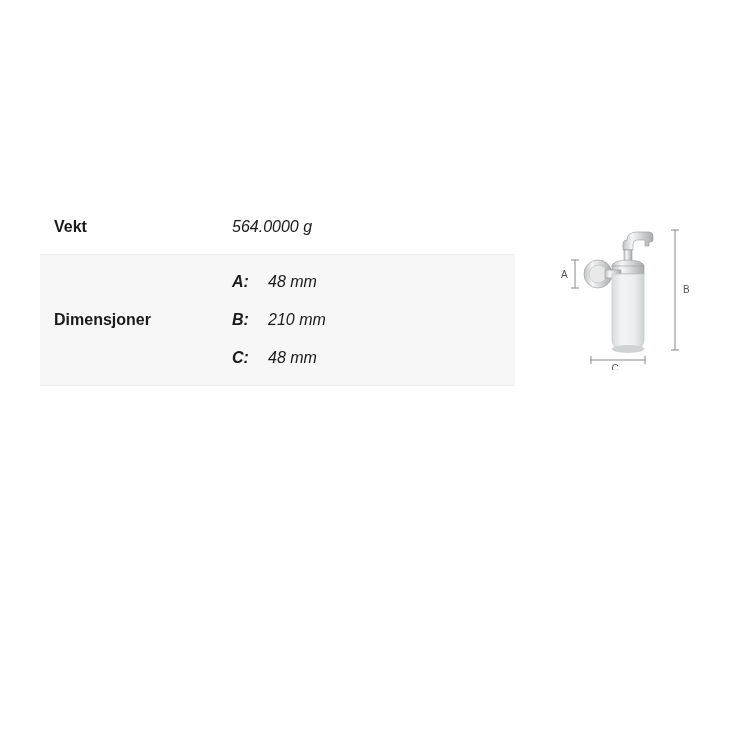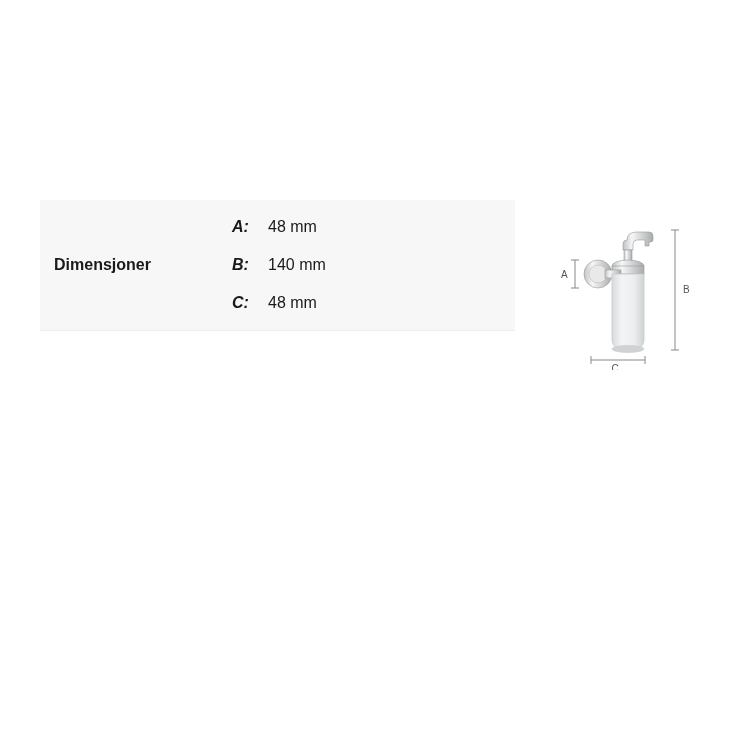--- a/index.html
+++ b/index.html
@@ -54,50 +54,55 @@
   }
   .dim-label {
     font-weight: 700;
     font-style: italic;
     width: 36px;
   }
   .val {
     font-style: italic;
   }
   .dim-val {
+    font-style: italic;
   }
   
   .diagram {
     width: 150px;
     height: 160px;
     position: relative;
     margin-top: 10px;
     font-size: 10px;
     color: #555;
     font-family: Arial, sans-serif;
   }
 </style>
 </head>
 <body>
 
 <div class="wrap">
   <table class="spec-table">
     <tbody>
+        <tr class="row-weight">
+      <td class="label">Vekt</td>
+      <td class="val">564.0000 g</td>
+    </tr>
     <tr class="row-dim">
       <td class="label">Dimensjoner</td>
       <td class="dim-cell">
         <table class="inner">
           <tbody>
                 <tr>
             <td class="dim-label">A:</td>
             <td class="dim-val">48 mm</td>
           </tr>
           <tr>
             <td class="dim-label">B:</td>
-            <td class="dim-val">140 mm</td>
+            <td class="dim-val">210 mm</td>
           </tr>
           <tr>
             <td class="dim-label">C:</td>
             <td class="dim-val">48 mm</td>
           </tr>
         </tbody>
             </table>
       </td>
     </tr>
   </tbody>

